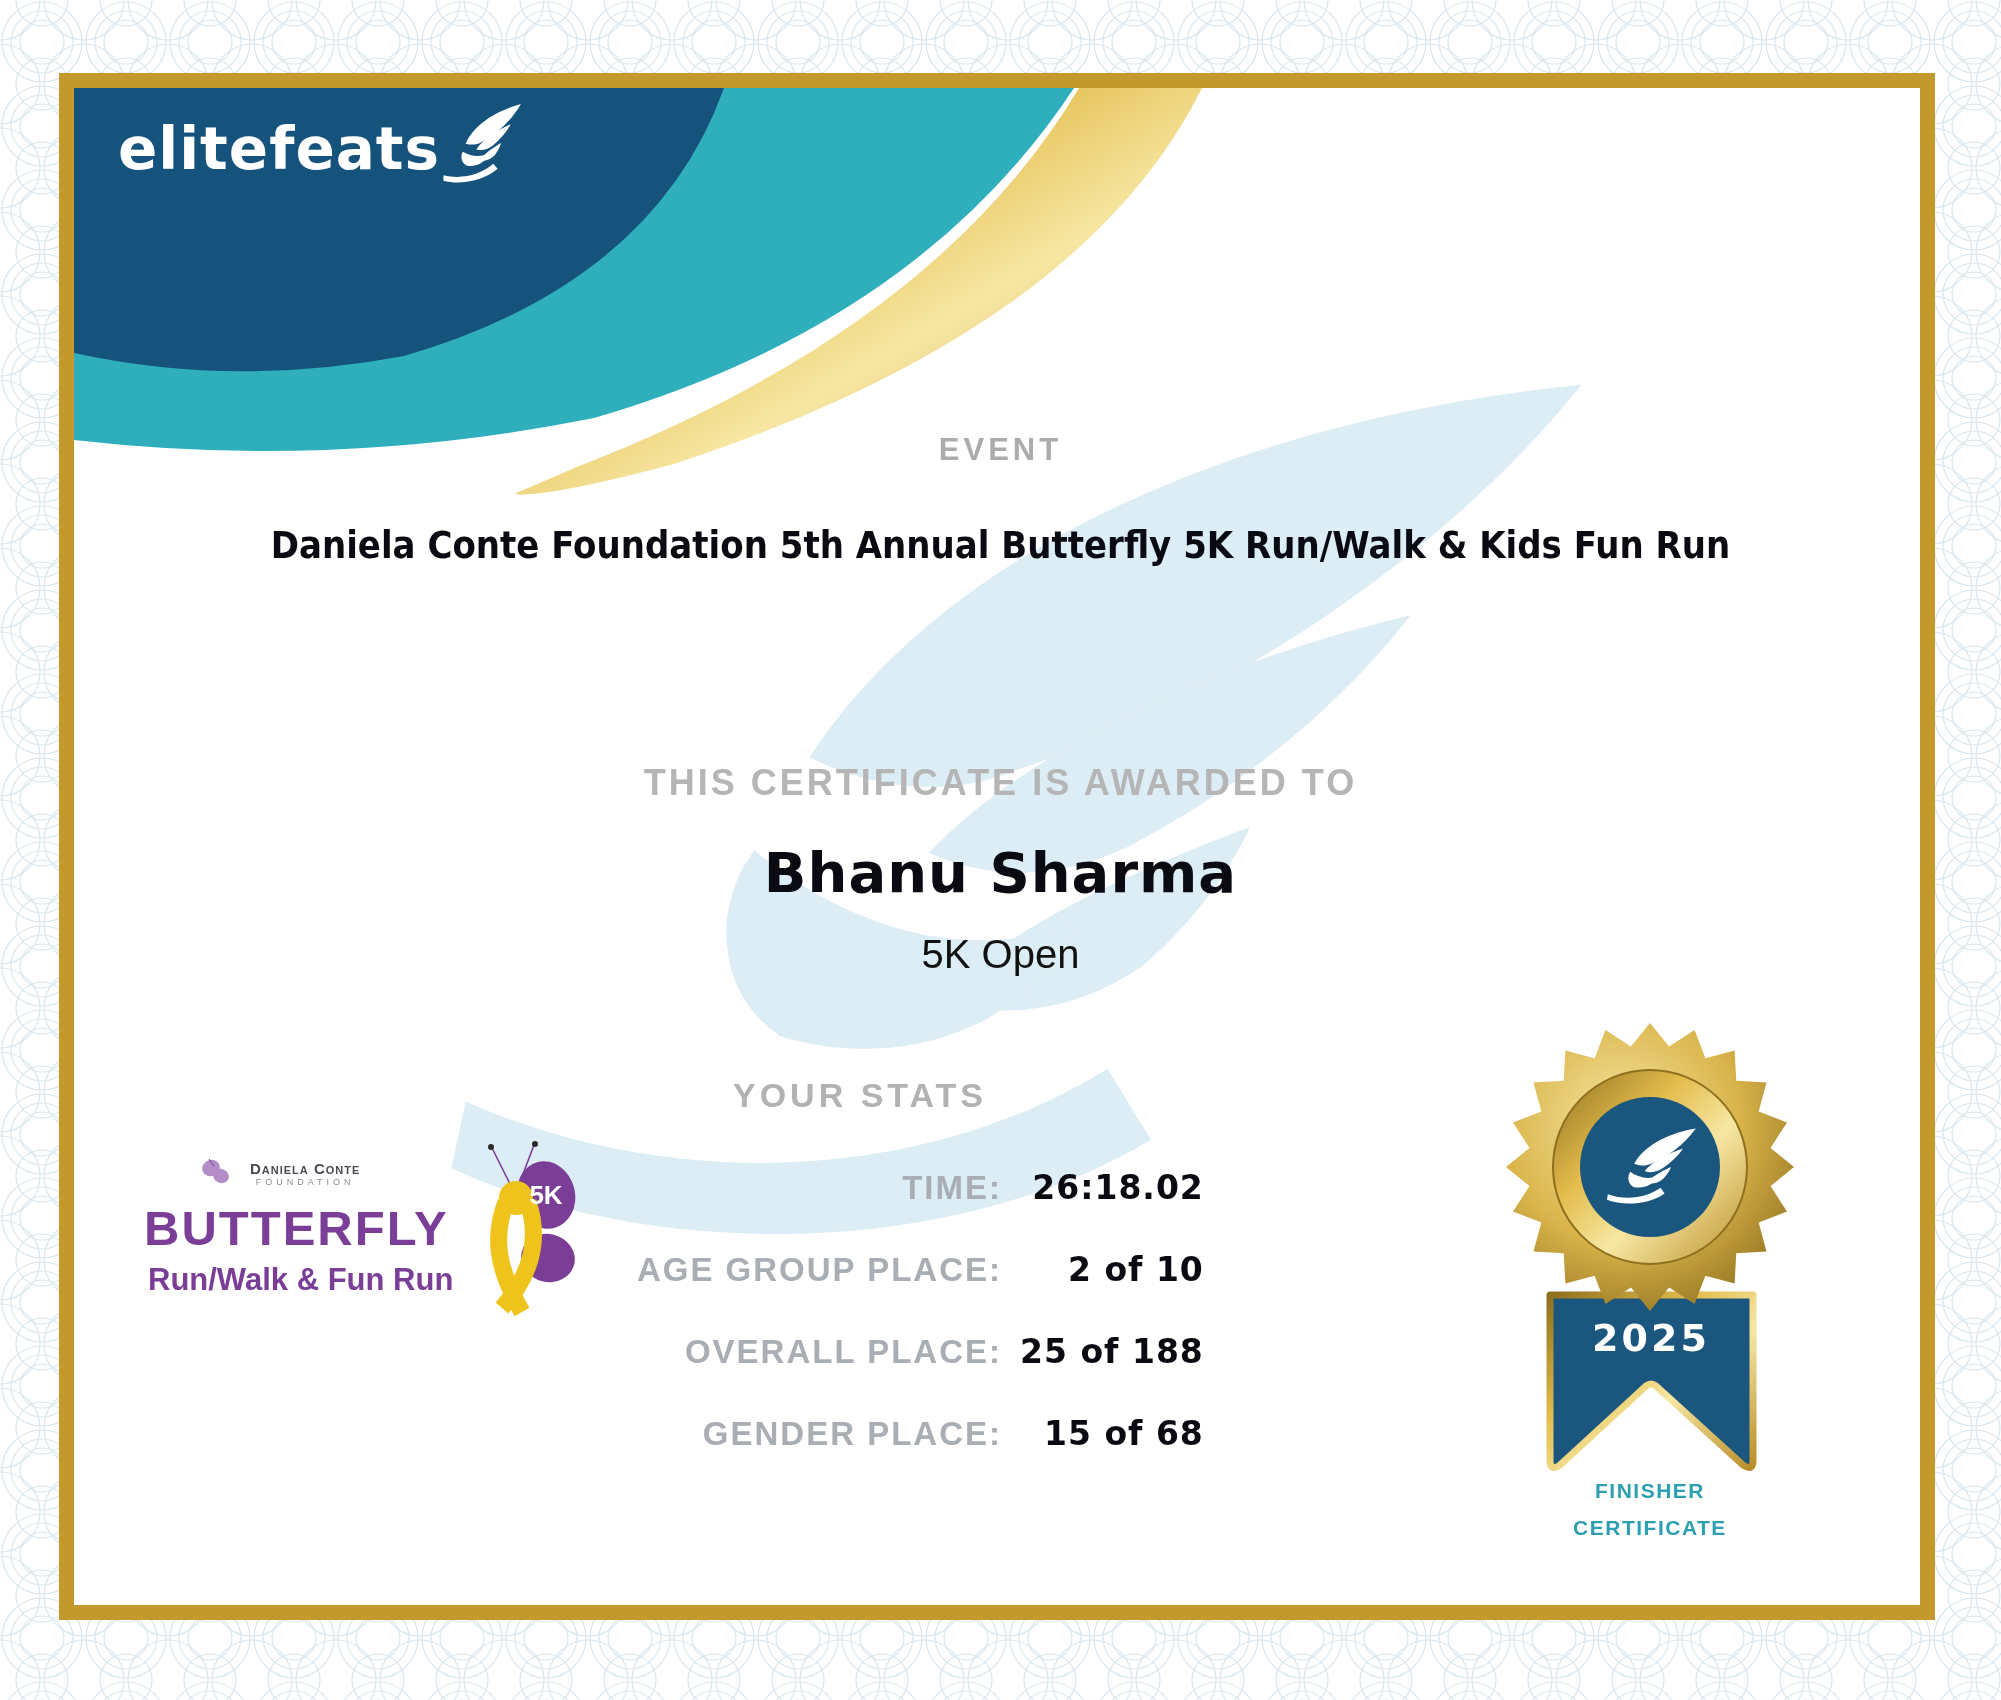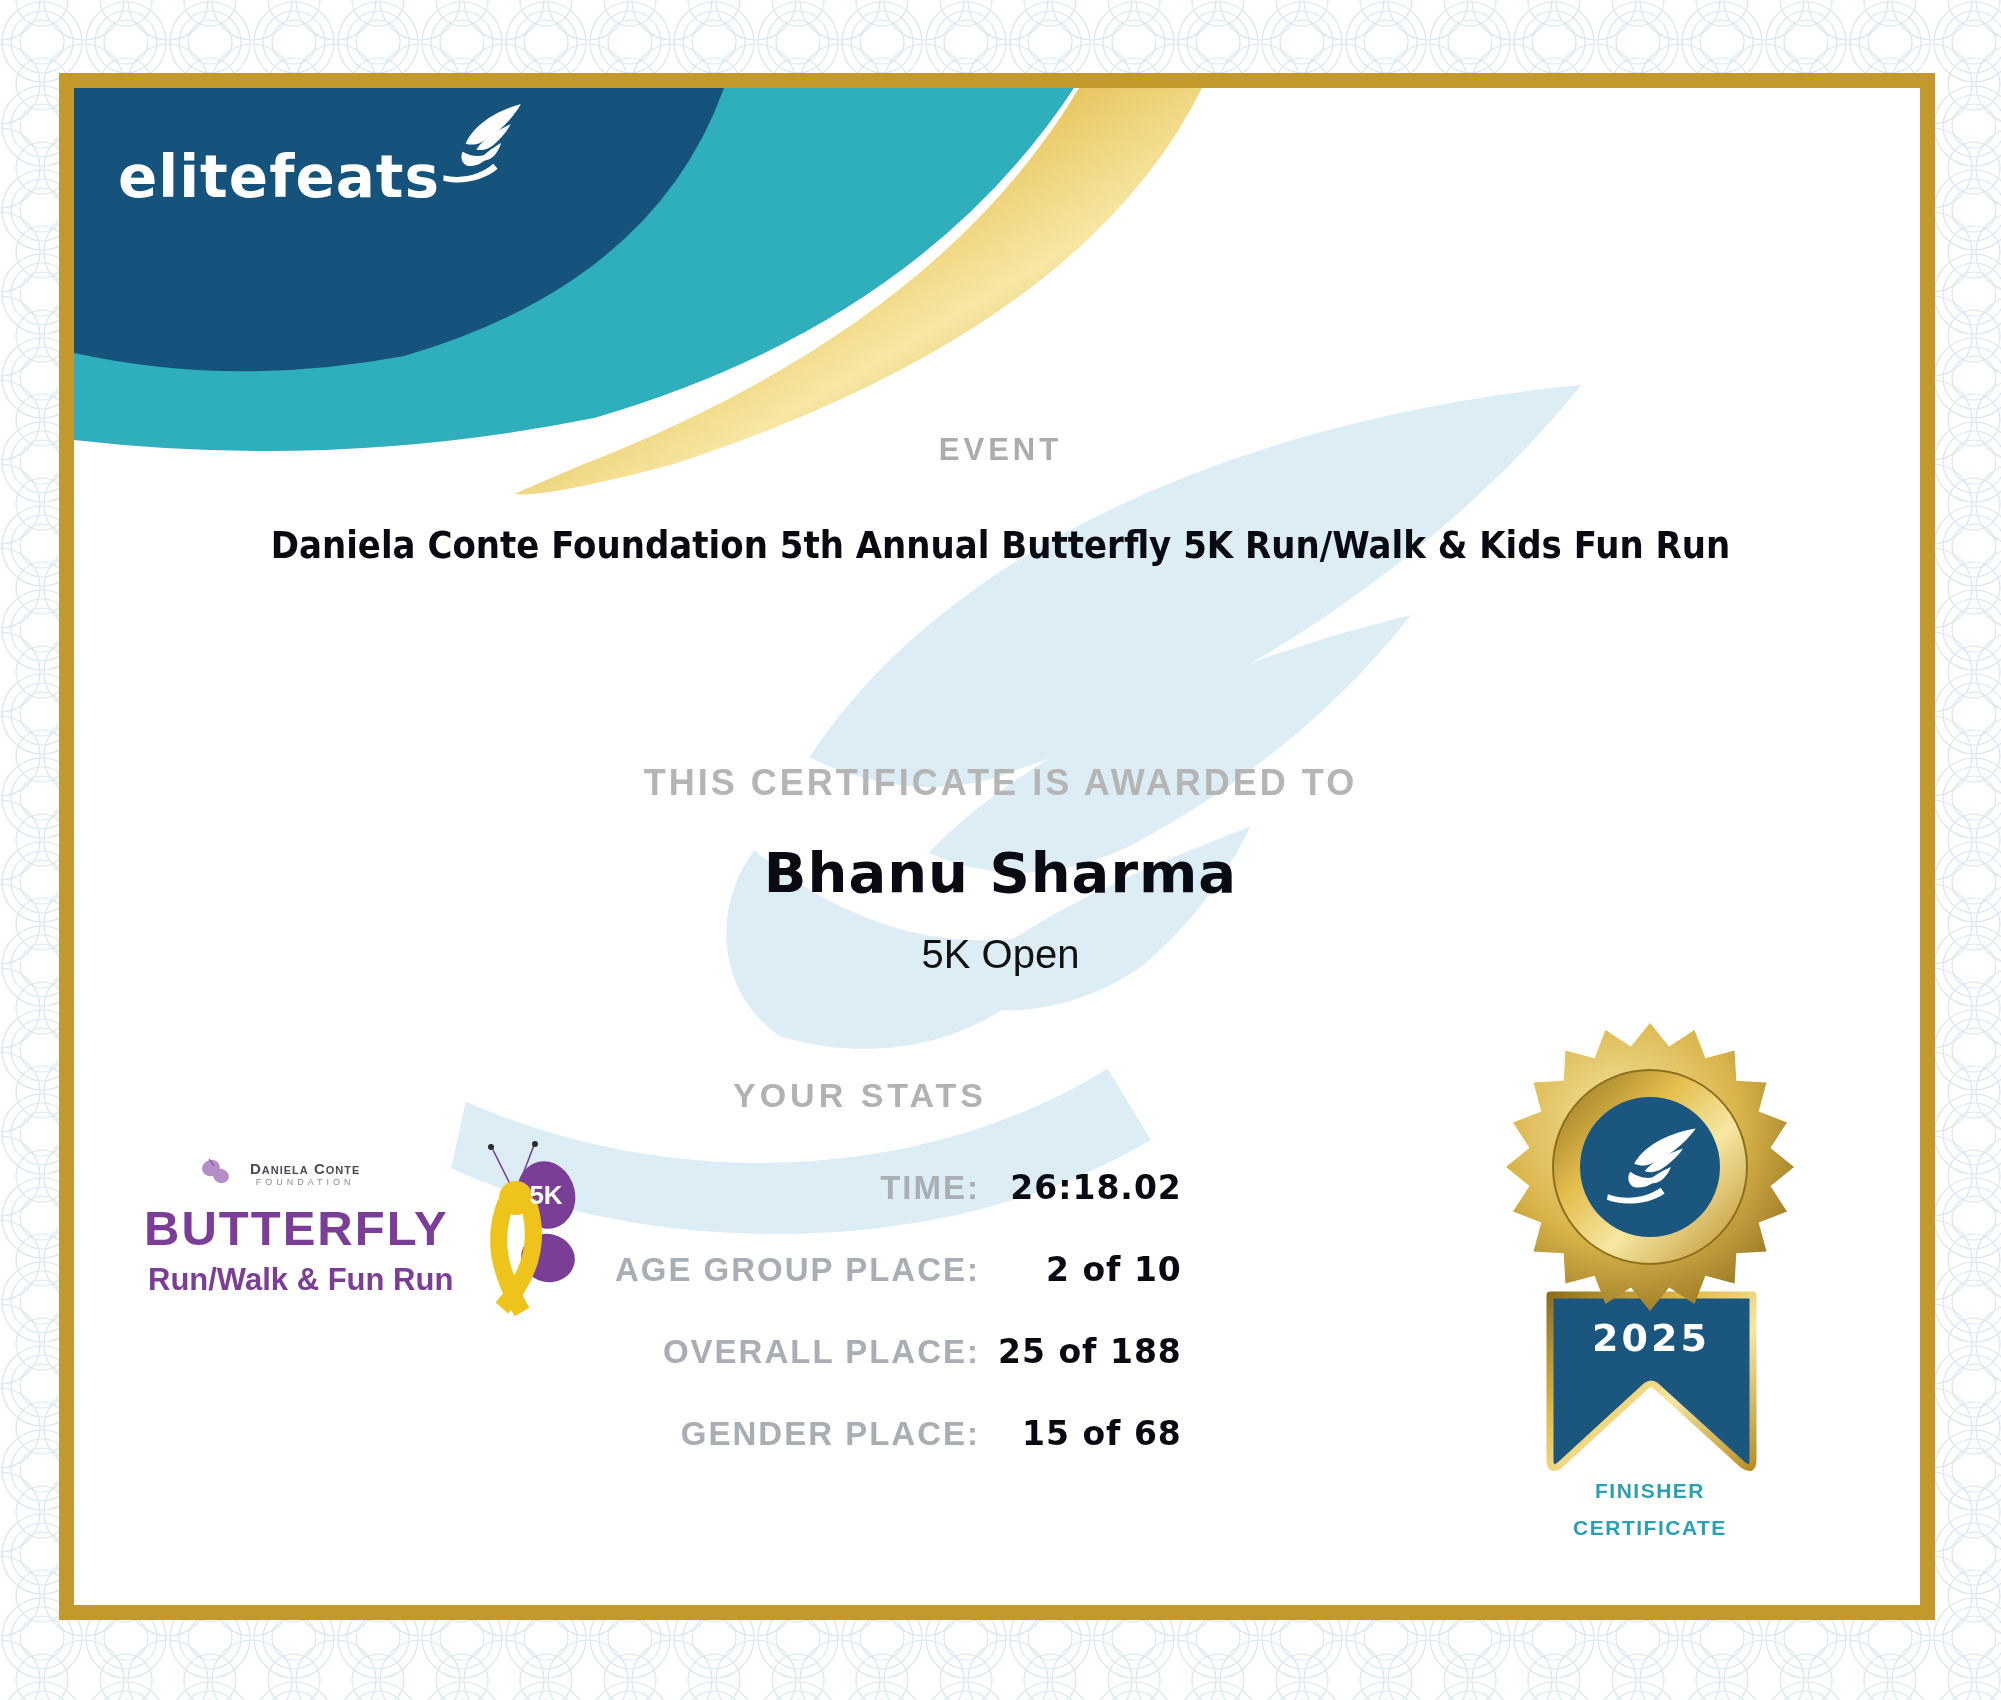--- a/index.html
+++ b/index.html
@@ -5,35 +5,35 @@
   html,body{margin:0;padding:0;background:#ffffff;}
   #page{position:relative;width:2001px;height:1700px;overflow:hidden;background:#ffffff;
         font-family:"Liberation Sans", sans-serif;}
   #guilloche{position:absolute;left:0;top:0;width:2001px;height:1700px;}
   #frame{position:absolute;left:59px;top:73px;width:1846px;height:1517px;
          border:15px solid #C3992E;background:#ffffff;}
   #corner-svg{position:absolute;left:74px;top:88px;width:1130px;height:430px;pointer-events:none;}
   #watermark-svg{position:absolute;left:0;top:0;width:2001px;height:1700px;pointer-events:none;}
   #logo{position:absolute;left:118px;top:120px;display:flex;align-items:flex-start;}
   #logo .word{color:#ffffff;font-family:"DejaVu Sans", sans-serif;font-weight:bold;
-              font-size:58px;letter-spacing:1px;line-height:1;margin-top:28px;}
+              font-size:58px;letter-spacing:1px;line-height:1;}
   #logo svg{margin-left:-4px;margin-top:-14px;transform:rotate(-6deg);}
 
   .center-col{position:absolute;left:0;width:2001px;text-align:center;}
   #event-label{top:432px;color:#ACACAC;font-size:31px;font-weight:bold;letter-spacing:4px;text-align:center;}
   #event-title{top:524px;color:#0a0a12;font-size:37px;font-weight:bold;letter-spacing:0px;
                font-family:"DejaVu Sans", sans-serif;transform:scaleX(0.92);transform-origin:50% 50%;}
   #award-heading{top:762px;color:#B5B5B5;font-size:36px;font-weight:bold;letter-spacing:3px;}
   #recipient{top:840px;color:#0a0a12;font-size:56px;font-weight:bold;letter-spacing:1px;
              font-family:"DejaVu Sans", sans-serif;}
   #division{top:932px;color:#111;font-size:40px;font-weight:normal;}
   #stats-heading{position:absolute;left:560px;width:600px;text-align:center;top:1076px;
                  color:#B2B2B2;font-size:34px;font-weight:bold;letter-spacing:4px;}
 
-  #stats{position:absolute;left:440px;top:1168px;display:grid;
+  #stats{position:absolute;left:462px;top:1168px;display:grid;
          grid-template-columns:540px auto;column-gap:18px;row-gap:43px;align-items:baseline;}
   .stat-label{text-align:right;color:#A8AEB3;font-size:33px;font-weight:bold;letter-spacing:2px;}
   .stat-value{text-align:right;color:#0a0a12;font-size:33px;font-weight:bold;letter-spacing:1px;
               font-family:"DejaVu Sans", sans-serif;}
 
   #butterfly-logo{position:absolute;left:140px;top:1152px;width:440px;height:190px;}
   #butterfly-org{position:absolute;left:60px;top:6px;display:flex;align-items:center;gap:16px;}
   #butterfly-org .org-stack{display:flex;flex-direction:column;align-items:center;}
   .org-line1{font-size:15px;font-weight:bold;color:#4a4a55;letter-spacing:1px;font-variant:small-caps;}
   .org-line2{font-size:9px;color:#8a8a95;letter-spacing:4px;}

